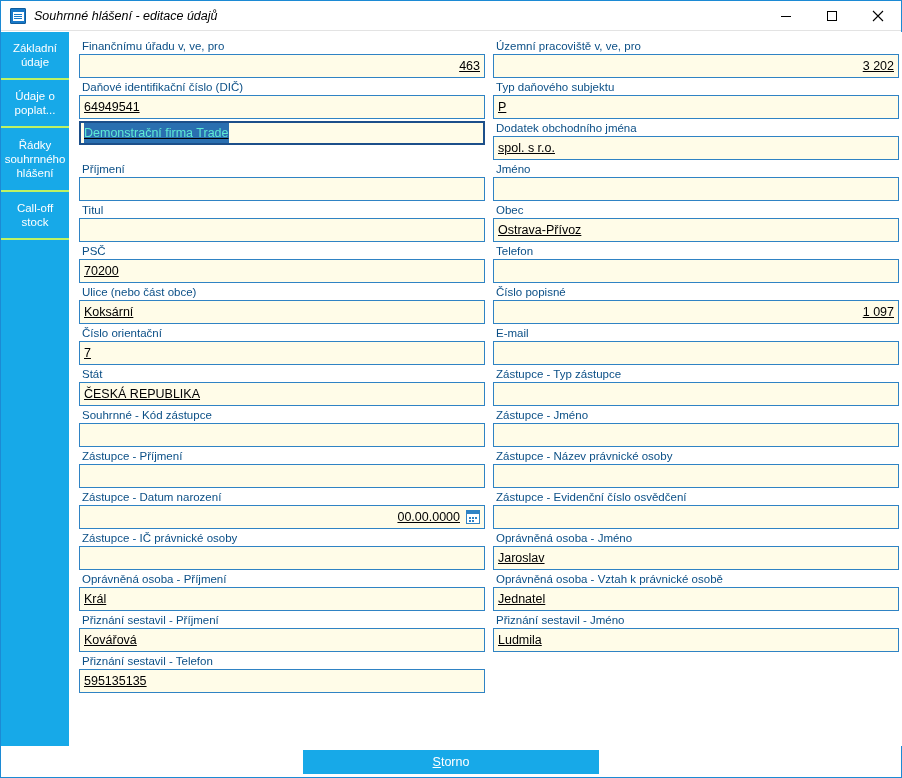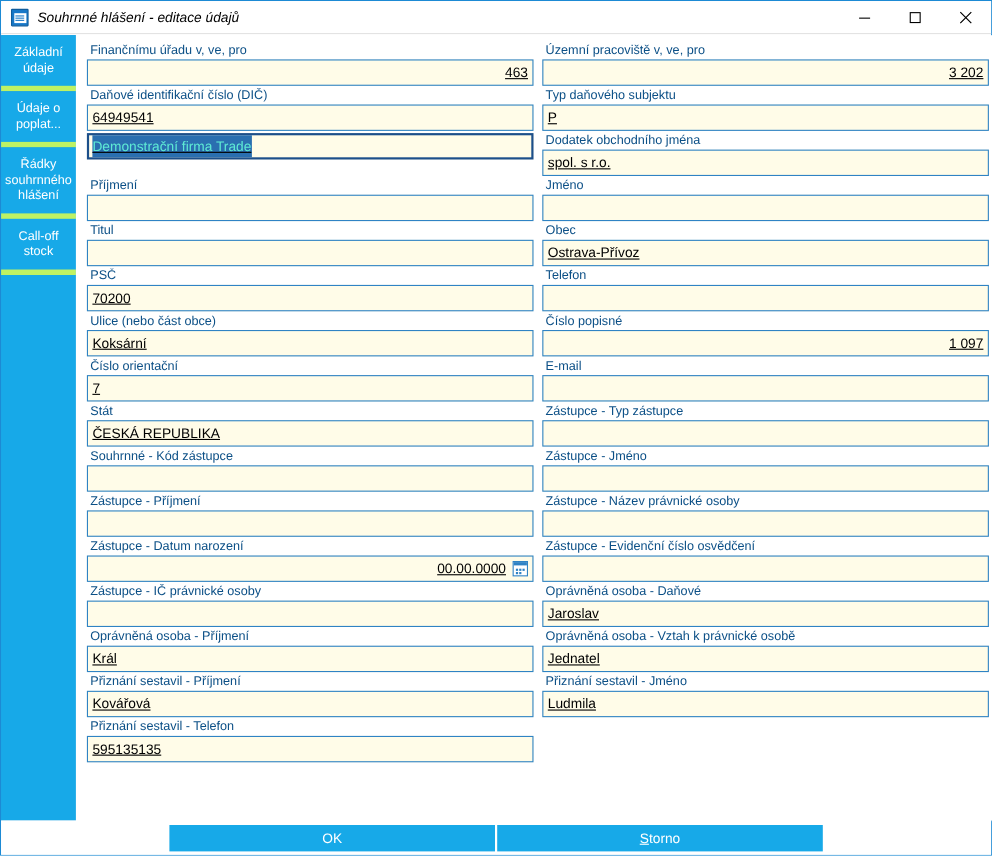--- a/index.html
+++ b/index.html
@@ -88,21 +88,21 @@
   .side-item {
     color: #ffffff;
     font-size: 11.5px;
     line-height: 14px;
     text-align: center;
     padding: 9px 4px;
     min-height: 46px;
     display: flex;
     align-items: center;
     justify-content: center;
-    border-bottom: 5px solid #bef264;
+    border-bottom: 2px solid #bef264;
     background: #1c8ad4;
   }
   .side-item.active {
     background: #17a9e8;
   }
   .side-fill {
     flex: 1 1 auto;
     background: #17a9e8;
   }
   .form {
@@ -385,21 +385,21 @@
           <div class="fld empty"></div>
         </div>
       </div>
 
       <div class="row">
         <div class="cell">
           <div class="lbl">Zástupce - IČ právnické osoby</div>
           <div class="fld empty"></div>
         </div>
         <div class="cell">
-          <div class="lbl">Oprávněná osoba - Daňové</div>
+          <div class="lbl">Oprávněná osoba - Jméno</div>
           <div class="fld">Jaroslav</div>
         </div>
       </div>
 
       <div class="row">
         <div class="cell">
           <div class="lbl">Oprávněná osoba - Příjmení</div>
           <div class="fld">Král</div>
         </div>
         <div class="cell">
@@ -424,20 +424,19 @@
           <div class="lbl">Přiznání sestavil - Telefon</div>
           <div class="fld">595135135</div>
         </div>
         <div class="cell"></div>
       </div>
 
     </div>
   </div>
 
   <div class="footer">
-    <div class="btn">OK</div>
     <div class="btn">
       <u>S</u>
         <span>torno</span>
     </div>
   </div>
 
 </div>
 
 </body></html>

